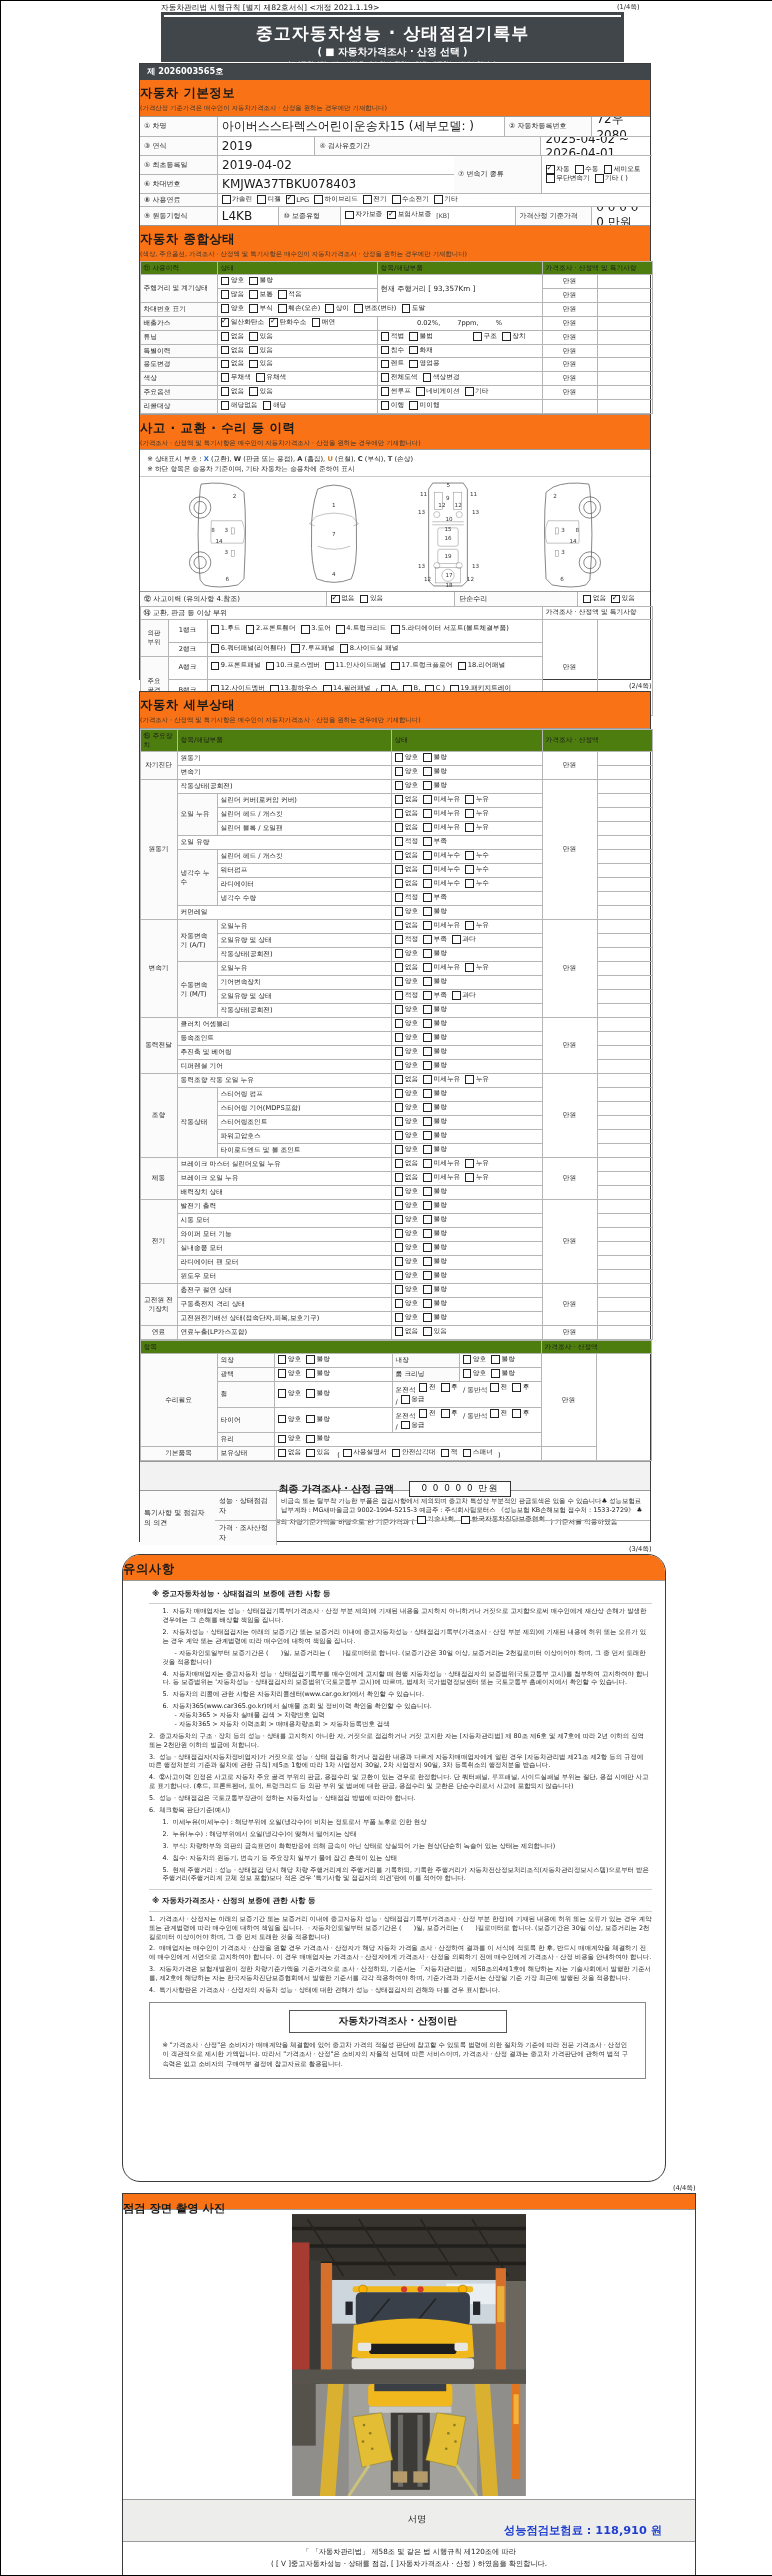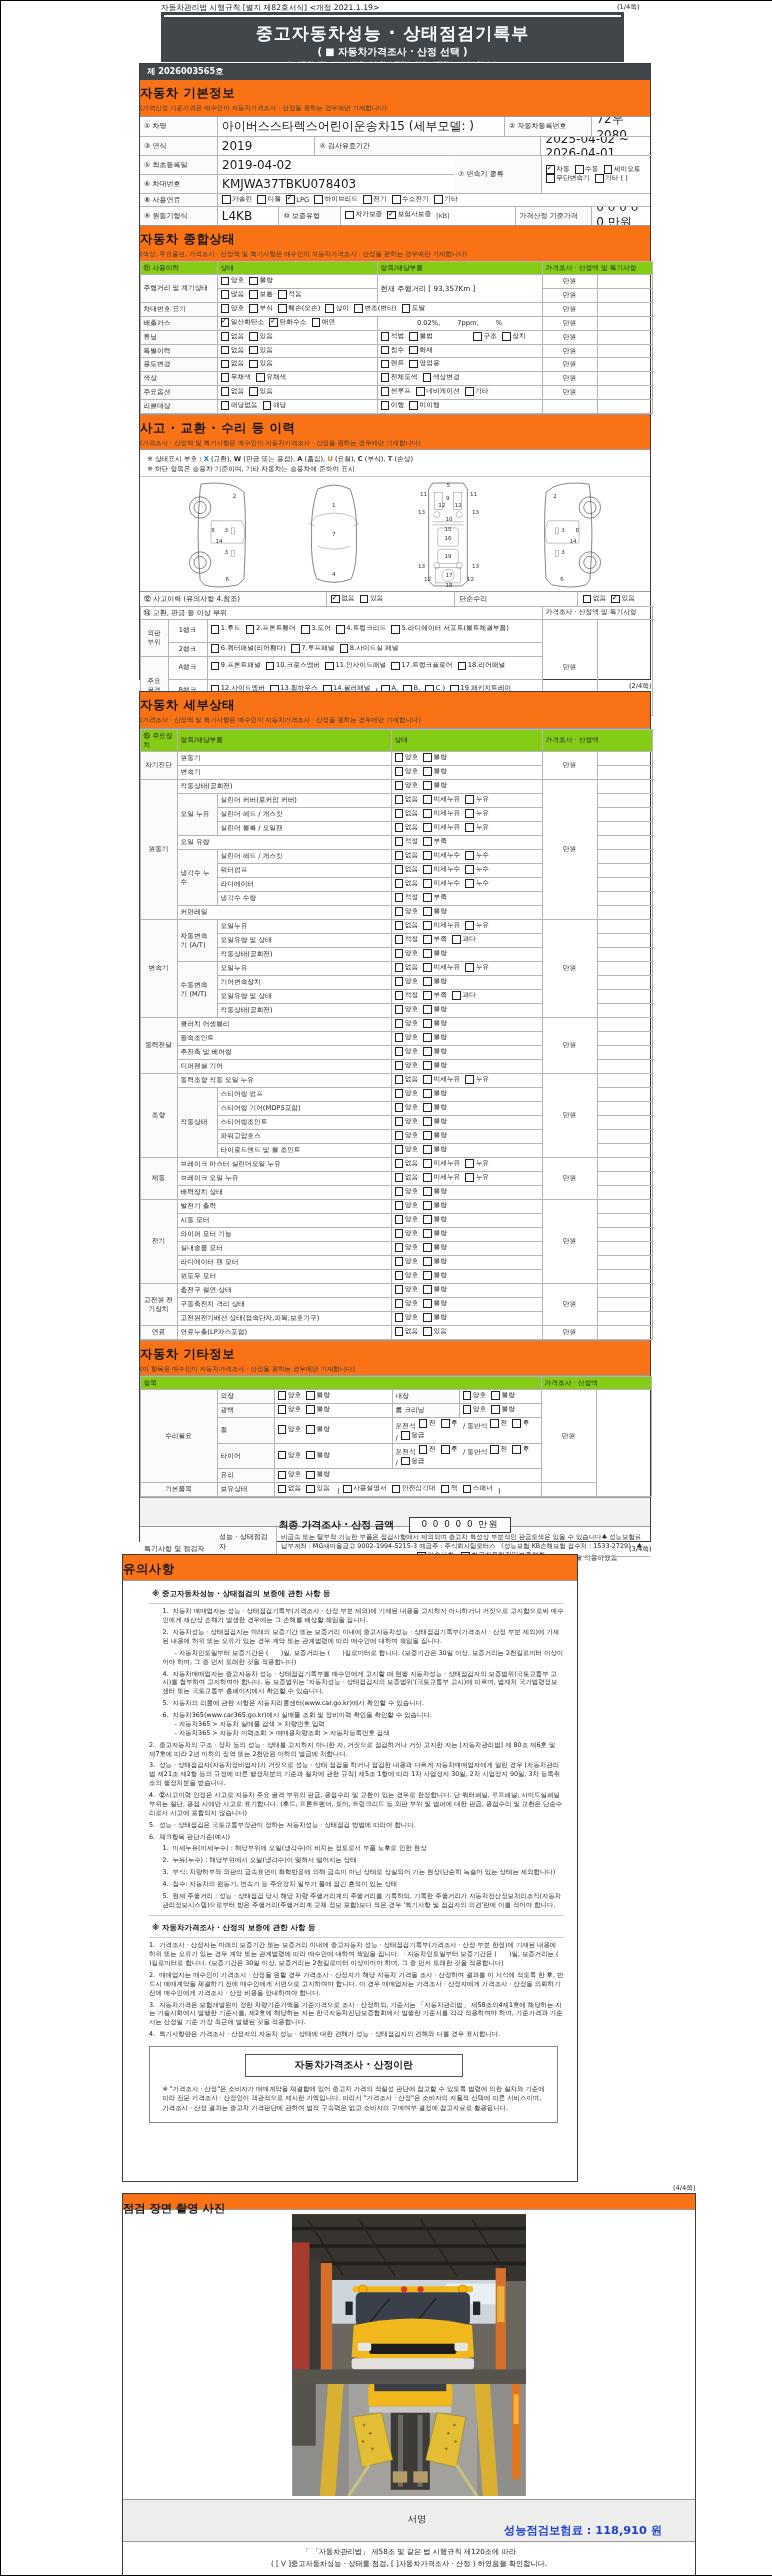--- a/index.html
+++ b/index.html
@@ -29,21 +29,21 @@
   .brow{display:flex;border-top:0.5px solid #b5b5b5;align-items:stretch;}
   .bcell{box-sizing:border-box;border-left:0.5px solid #b5b5b5;display:flex;align-items:center;
     padding:1px 4.1px;font-size:7px;overflow:hidden;}
   .bcell:first-child{border-left:none;}
   .bcell.lab{background:#fbfbfb;color:#222;}
   .bcell.val{font-size:12px;}
   
   table.t{border-collapse:collapse;table-layout:fixed;width:512px;}
   table.t td,table.t th{border:0.5px solid #b5b5b5;font-size:6.7px;font-weight:normal;
     padding:1px 3.1px;box-sizing:border-box;overflow:hidden;vertical-align:middle;}
-  table.t .hd{background:#84cc16;font-size:6.7px;padding:1.5px 3.1px;}
+  table.t .hd{background:#4d7c0f;font-size:6.7px;padding:1.5px 3.1px;}
   table.t .lab{background:#fbfbfb;}
   table.t .ctr{text-align:center;}
   .prc{text-align:center;color:#222;}
   .pre{white-space:pre;}
   
   tr.gfirst td{border-top:0.8px solid #8f8f8f;}
   
   .notice-item{font-size:6.4px;line-height:1.38;margin:3.1px 0;white-space:pre-wrap;}
   .notice-sub .notice-item{margin-left:13.4px;}
   .nhead{font-size:7.5px;font-weight:bold;padding:4.6px 0 4.6px 3.1px;border-bottom:0.5px solid #cfcfcf;margin-bottom:2.1px;}
@@ -1162,24 +1162,20 @@
               </span><span class="cbi">
                 <span class="cb"></span>
                 <span>있음</span>
               </span></td>
             <td class="prc" rowspan="1">만원</td>
             <td></td>
           </tr>
         </tbody>
     </table>
 
-    <div class="graybar blk" style="height:36px;padding-top:4.6px;border-top:0.5px solid #9a9a9a;">
-      <div class="sec-title">자동차 기타정보</div>
-      <div class="sec-note">(이 항목은 매수인이 자동차가격조사 · 산정을 원하는 경우에만 기재합니다)</div>
-    </div>
     <table class="t" style="margin-left:-0.5px;">
       <colgroup>
           <col style="width:77px">
           <col style="width:57px">
           <col style="width:118px">
           <col style="width:67px">
           <col style="width:82px">
           <col style="width:55px">
           <col style="width:55px">
         </colgroup>
@@ -1342,21 +1338,21 @@
         </div>
         <div style="display:flex;">
           <div class="bcell lab" style="width:61px;height:24px;">가격 · 조사산정자</div>
           <div class="bcell" style="width:374px;height:24px;"></div>
         </div>
       </div>
     </div>
   </div>
   <div class="abs marker" style="left:628px;top:1544px;">(3/4쪽)</div>
 
-  <div class="abs blk frame" style="left:121px;top:1553px;width:456px;height:628px;overflow:hidden;">
+  <div class="abs blk frame" style="left:121px;top:1553px;width:544px;height:628px;overflow:hidden;border-radius:18px;">
     <div class="graybar blk" style="height:26px;padding-top:6.2px;">
       <div class="sec-title">유의사항</div>
     </div>
     <div style="padding:3.1px 13.4px 0 26px;">
       <div class="nhead">※ 중고자동차성능 · 상태점검의 보증에 관한 사항 등</div>
       <div class="notice-sub">
           <div class="notice-item">1.  자동차 매매업자는 성능 · 상태점검기록부(가격조사 · 산정 부분 제외)에 기재된 내용을 고지하지 아니하거나 거짓으로 고지함으로써 매수인에게 재산상 손해가 발생한 경우에는 그 손해를 배상할 책임을 집니다.</div>
           <div class="notice-item">2.  자동차성능 · 상태점검자는 아래의 보증기간 또는 보증거리 이내에 중고자동차성능 · 상태점검기록부(가격조사 · 산정 부분 제외)에 기재된 내용에 허위 또는 오류가 있는 경우 계약 또는 관계법령에 따라 매수인에 대하여 책임을 집니다.</div>
           <div class="notice-item">      - 자동차인도일부터 보증기간은 (      )일, 보증거리는 (      )킬로미터로 합니다. (보증기간은 30일 이상, 보증거리는 2천킬로미터 이상이어야 하며, 그 중 먼저 도래한 것을 적용합니다)</div>
           <div class="notice-item">4.  자동차매매업자는 중고자동차 성능 · 상태점검기록부를 매수인에게 고지할 때 현행 자동차성능 · 상태점검자의 보증범위(국토교통부 고시)를 첨부하여 고지하여야 합니다. 동 보증범위는 '자동차성능 · 상태점검자의 보증범위'(국토교통부 고시)에 따르며, 법제처 국가법령정보센터 또는 국토교통부 홈페이지에서 확인할 수 있습니다.</div>

